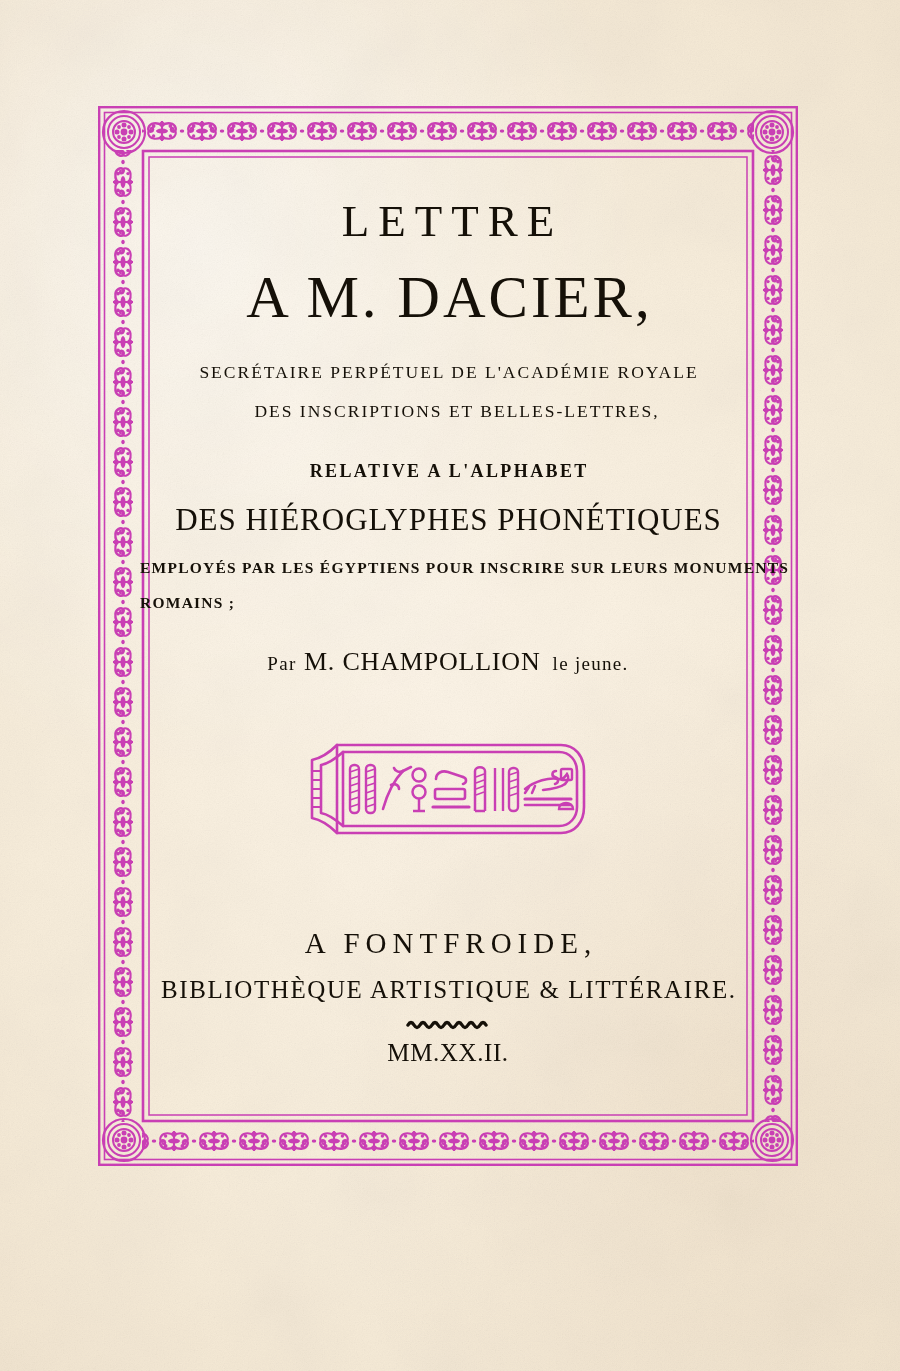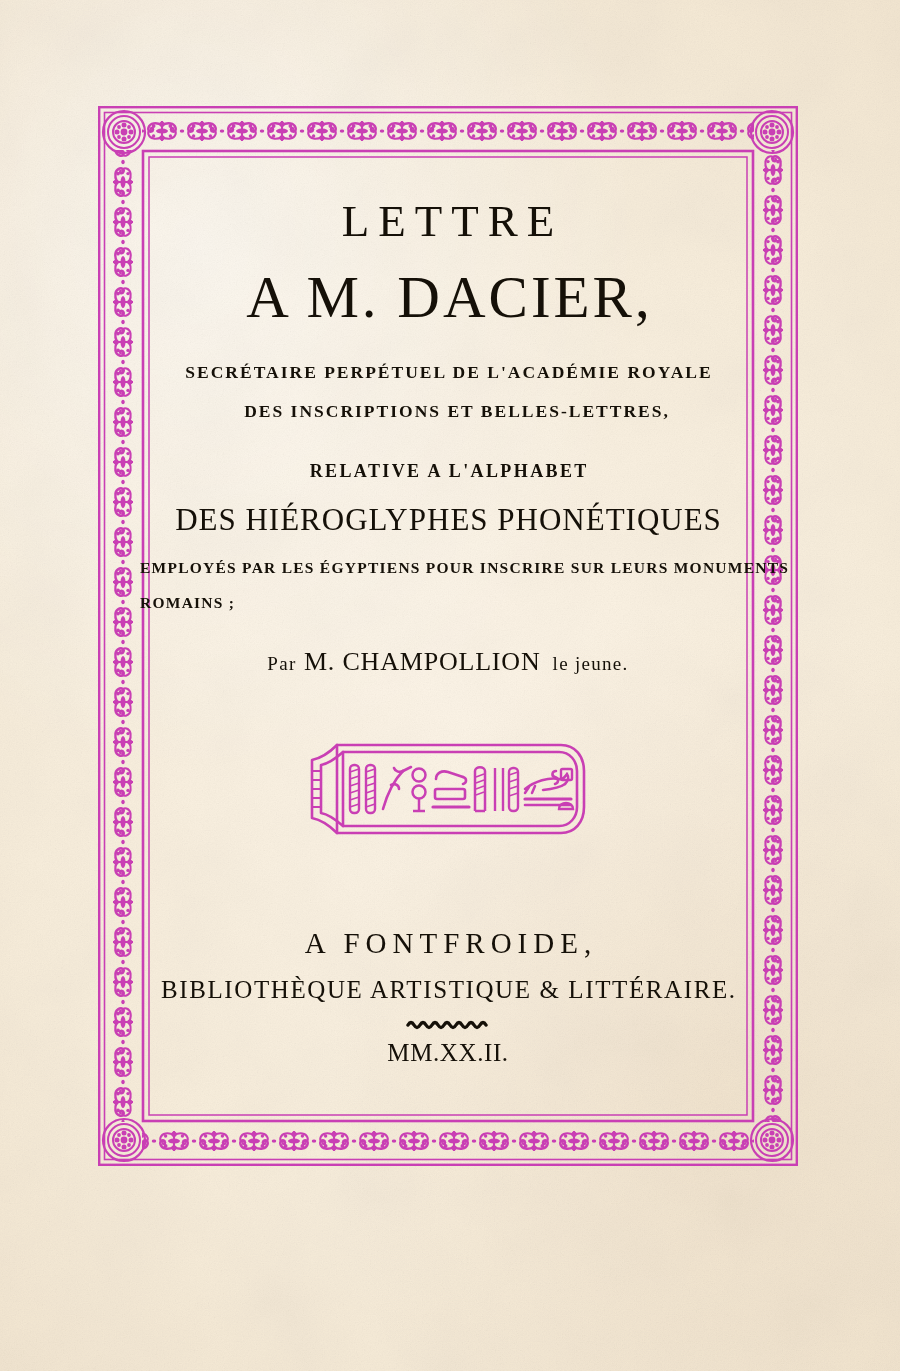--- a/index.html
+++ b/index.html
@@ -69,21 +69,21 @@
     text-indent: 3px;
     margin-top: 24px;
     font-weight: 400;
     line-height: 1;
   }
 
   .sub-sc {
     font-size: 17.5px;
     letter-spacing: 2.0px;
     text-indent: 2.0px;
-    font-weight: 700;
+    font-weight: 400;
     line-height: 1;
   }
   .sub-sc.l1 { margin-top: 37px; }
   .sub-sc.l2 { margin-top: 21px; padding-left: 16px; }
 
   .rel {
     font-size: 18px;
     letter-spacing: 2.4px;
     text-indent: 2.4px;
     font-weight: 700;

